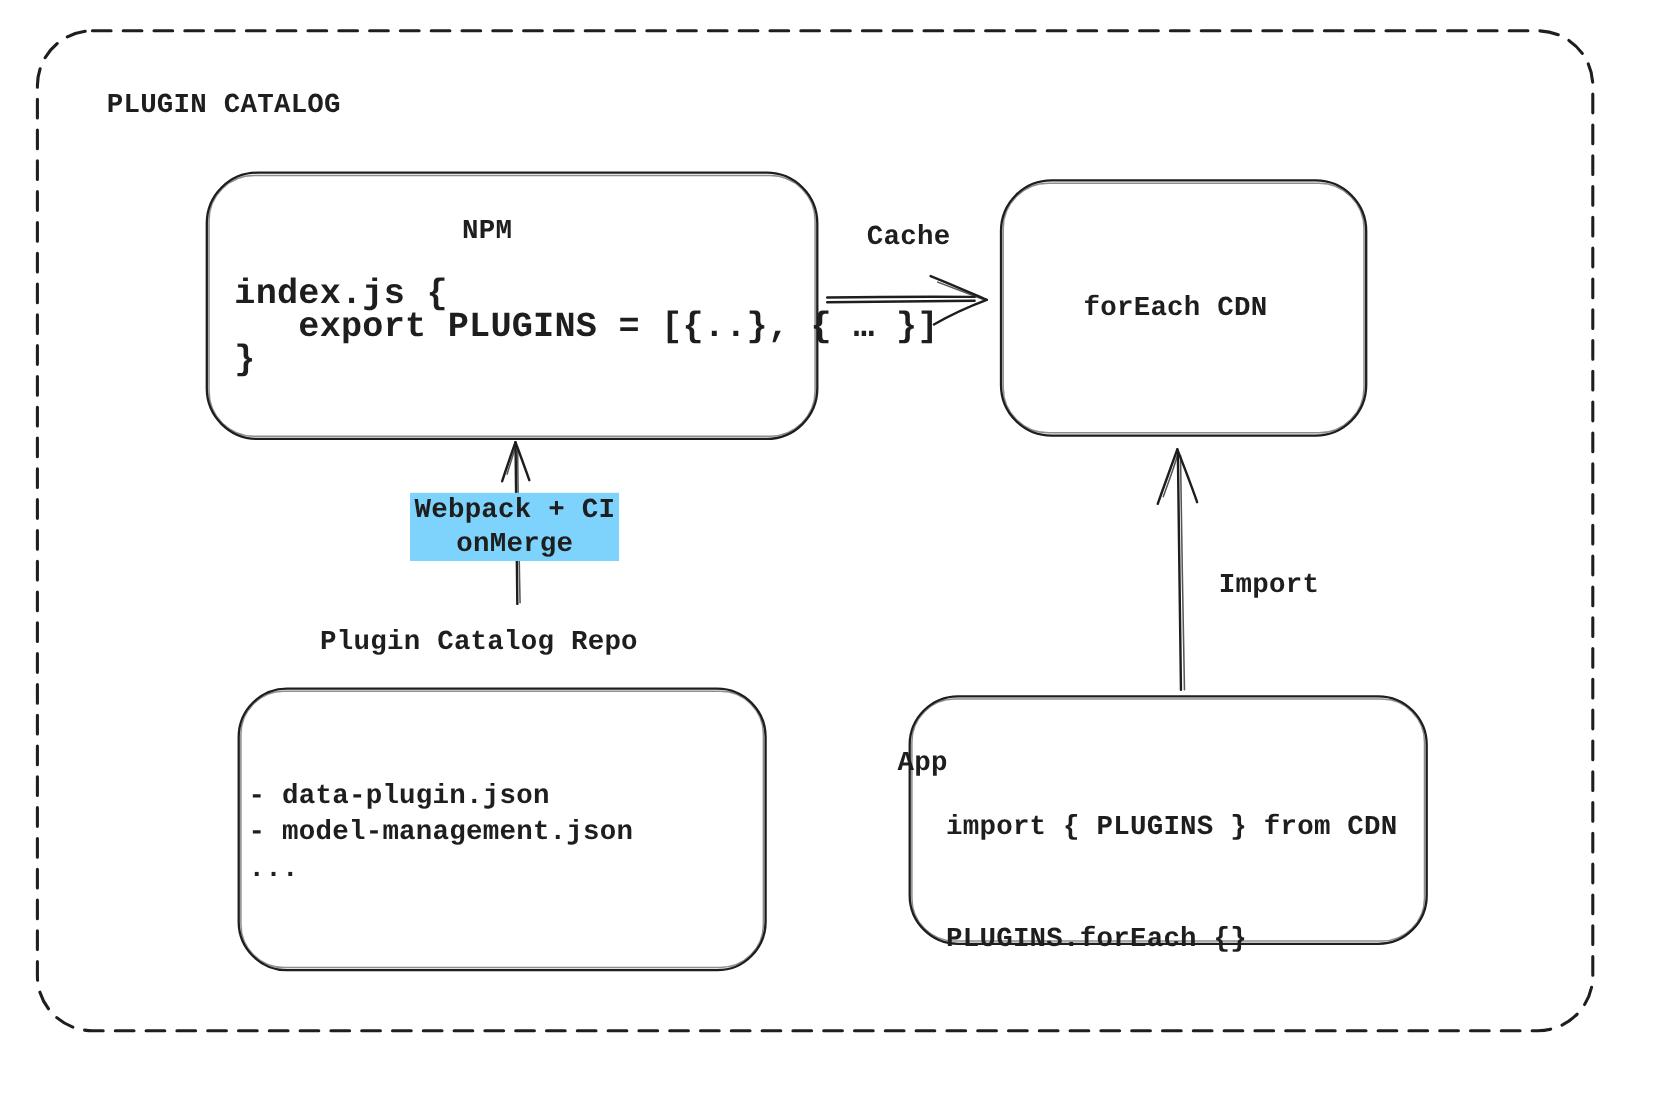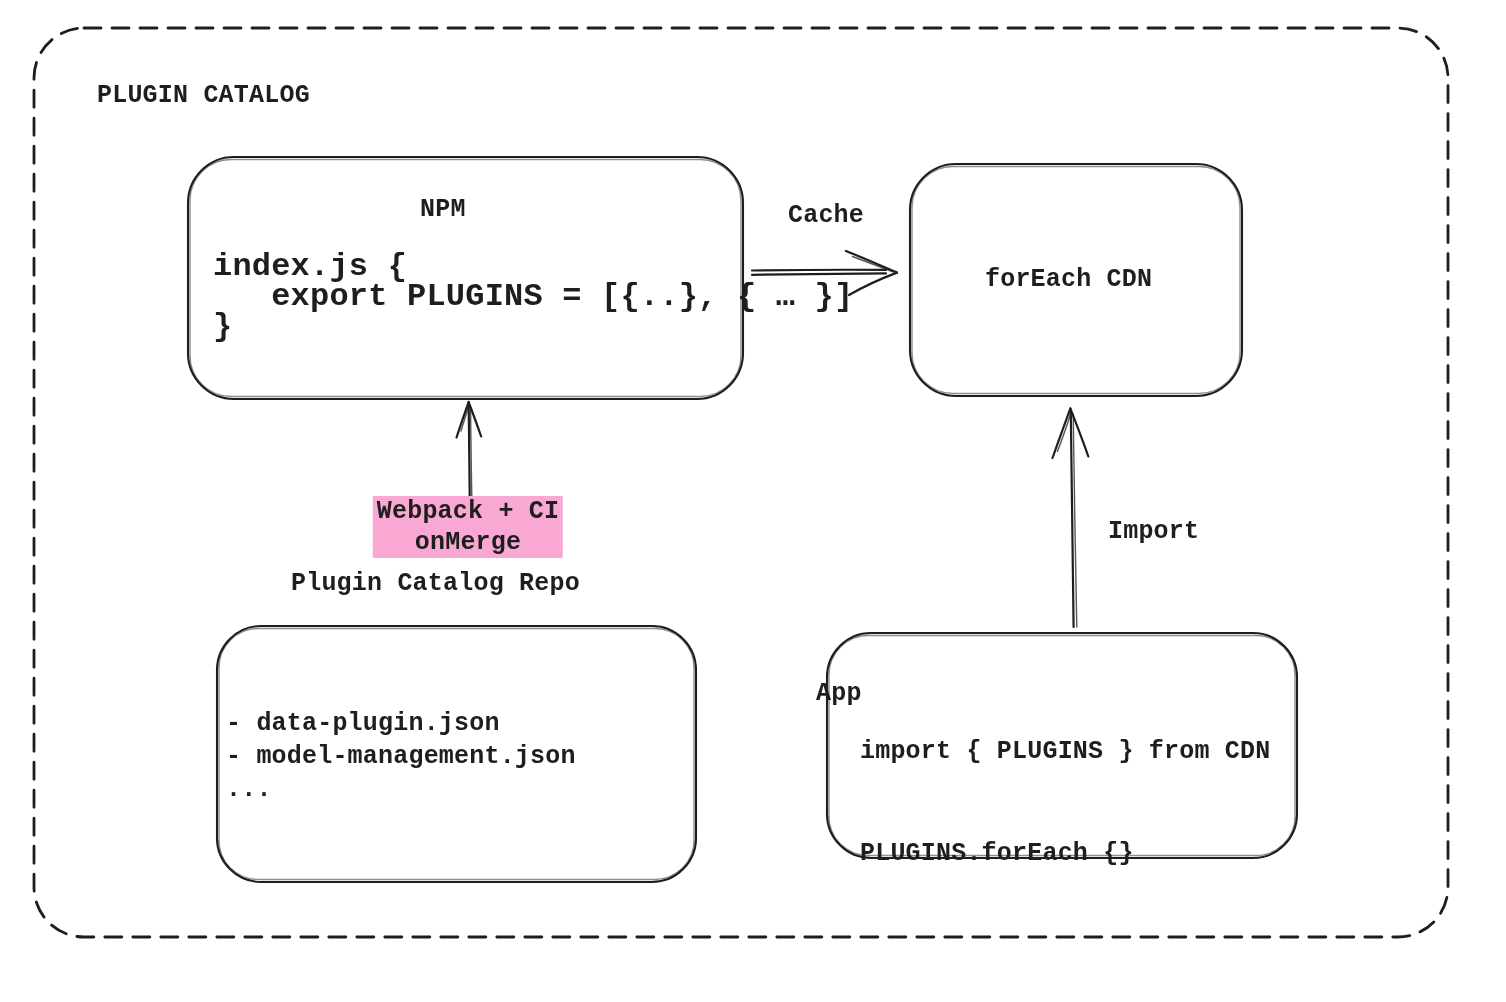--- a/index.html
+++ b/index.html
@@ -47,23 +47,22 @@
     line-height: 30px;
   }
   .repo-items {
     line-height: 33px;
   }
   .arrow-label-center {
     transform: translateX(-50%);
     text-align: center;
     line-height: 31px;
     white-space: pre-line;
-    background: #f9a8d4;
+    background: #7dd3fc;
     padding: 0 4px;
-    margin-top: 48px;
   }
 </style>
 </head>
 <body>
 
 <div class="canvas">
 
   <svg class="shapes" width="1506" height="1002" viewBox="0 0 1506 1002">
 
     <rect class="boundary" x="34" y="28" width="1414" height="909" rx="50"></rect>

